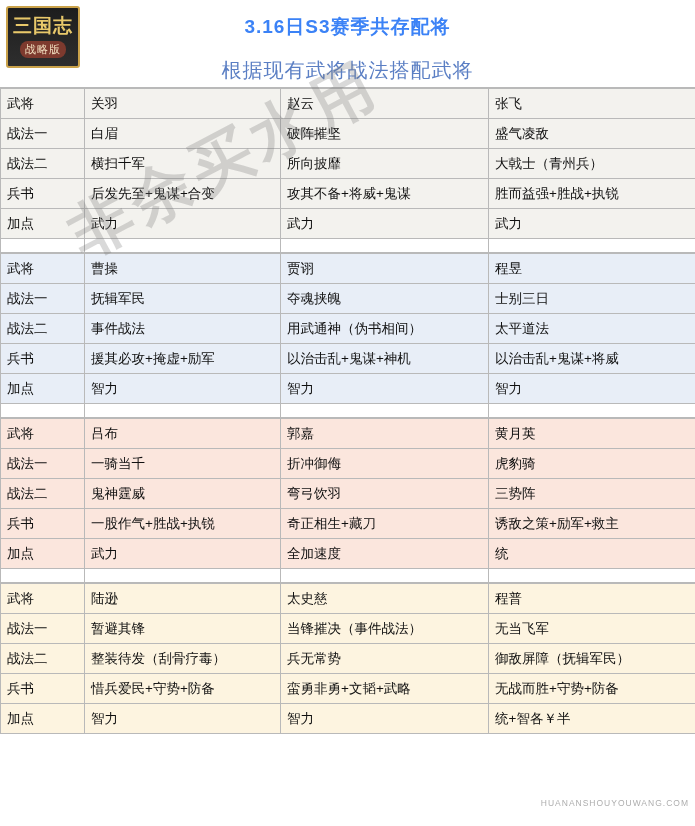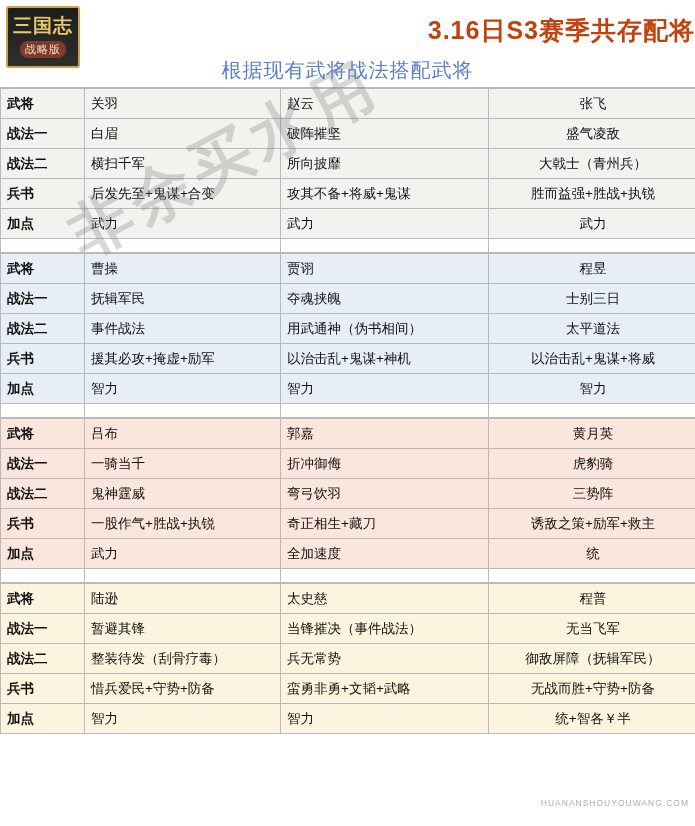--- a/index.html
+++ b/index.html
@@ -48,24 +48,24 @@
     background: #7d3a2e;
     color: #f3e0c0;
     font-size: 11px;
     padding: 1px 5px;
     border-radius: 8px;
     letter-spacing: 1px;
   }
   .title {
     position: absolute;
     left: 0; right: 0; top: 14px;
-    text-align: right;
-    font-size: 25px;
+    text-align: center;
+    font-size: 19px;
     font-weight: bold;
-    color: #c2410c;
+    color: #3b82f6;
     letter-spacing: 1px;
   }
   .subtitle {
     position: absolute;
     left: 0; right: 0; top: 57px;
     text-align: center;
     font-size: 20px;
     color: #5b7fc4;
     letter-spacing: 1px;
   }
@@ -95,24 +95,24 @@
     color: #101010;
   }
   table.grid td {
     border: 1px solid #b9b9b9;
     height: 30px;
     padding: 2px 4px 2px 6px;
     vertical-align: middle;
     white-space: nowrap;
     overflow: hidden;
   }
-  td.lbl { width: 84px; font-weight: bold; }
+  td.lbl { width: 84px; font-weight: normal; }
   td.c1 { width: 196px; }
   td.c2 { width: 208px; }
-  td.c3 { width: 207px; text-align: center; }
+  td.c3 { width: 207px; }
   tr.spacer td { height: 14px; border-left: 1px solid #b9b9b9; border-right: 1px solid #b9b9b9; }
   
   .blk-0 td { background: #f3f2ee; }
   .blk-1 td { background: #e8eef7; }
   .blk-2 td { background: #fbe6dd; }
   .blk-3 td { background: #fdf4e0; }
   .blk-0 tr.spacer td, .blk-1 tr.spacer td, .blk-2 tr.spacer td, .blk-3 tr.spacer td {
     background: #ffffff;
   }
   

